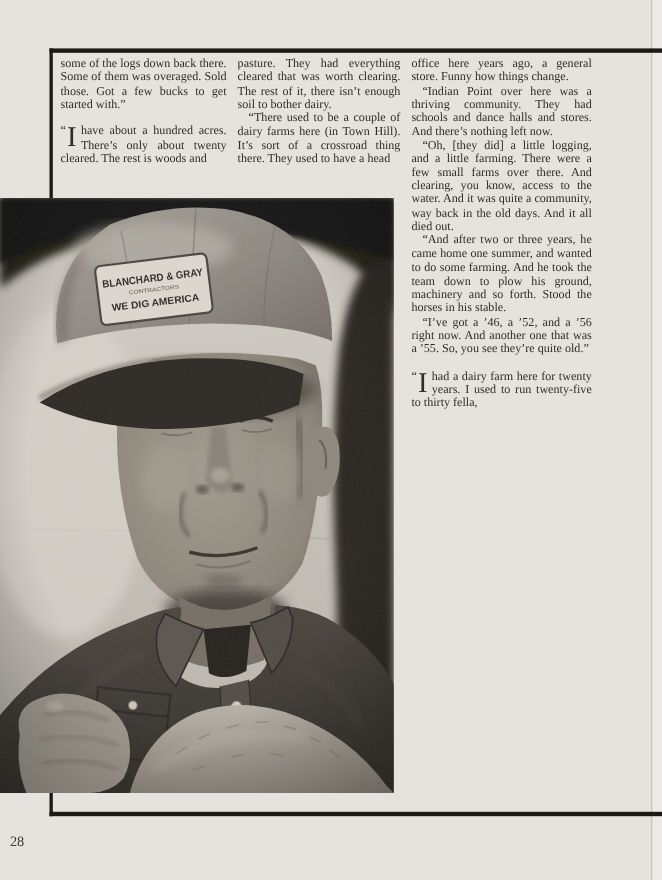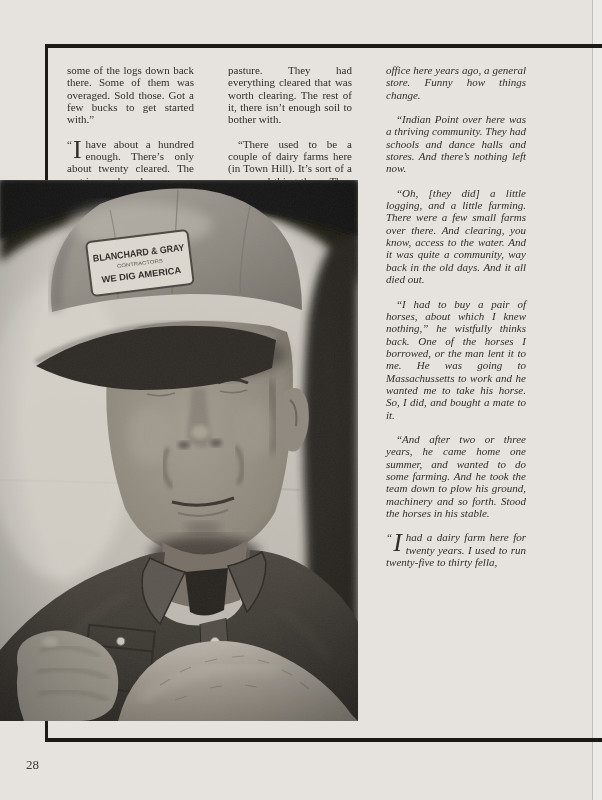--- a/index.html
+++ b/index.html
@@ -15,56 +15,56 @@
   .frame{
     position:absolute;left:45px;top:44px;width:557px;height:698px;
     border-top:4px solid #1b1a17;border-left:3px solid #1b1a17;border-bottom:4px solid #1b1a17;
     box-sizing:border-box;z-index:1;
   }
   .col{
     position:absolute;top:52px;
     font-size:11px;line-height:12.35px;color:#2f2d28;
     text-align:justify;z-index:2;
   }
-  .col p{margin:12px;}
+  .col p{margin:0;}
   .col p.indent{text-indent:10px;}
   .col p.gap{margin-top:12px;}
   #col1{left:55px;width:151px;}
   #col2{left:216px;width:148px;}
-  #col3{left:374px;width:164px;font-style:italic;}
+  #col3{left:374px;width:164px;}
   .dc-q{float:left;font-size:11px;line-height:13px;margin-right:1px;}
   .dc-l{float:left;font-size:26px;line-height:22px;padding:1px 4px 0 0;}
   .photo{position:absolute;left:0;top:180px;width:358px;height:541px;z-index:3;}
   .photo svg{display:block;}
-  .pagenum{position:absolute;left:26px;top:757px;font-size:13px;color:#3a3832;z-index:2;}
+  .pagenum{position:absolute;left:9px;top:757px;font-size:13px;color:#3a3832;z-index:2;}
 </style>
 </head>
 <body>
 
 <div class="page">
   <div class="edge-strip"></div>
   <div class="edge-line"></div>
   <div class="frame"></div>
 
   <div class="col" id="col1">
     <p>some of the logs down back there. Some of them was overaged. Sold those. Got a few bucks to get started with.”</p>
-    <p class="gap"><span class="dc-q">“</span><span class="dc-l">I</span><span>have about a hundred enough. There’s only about twenty cleared. The rest is woods and</span></p>
+    <p class="gap"><span class="dc-q">“</span><span class="dc-l">I</span><span>have about a hundred acres. There’s only about twenty cleared. The rest is woods and</span></p>
   </div>
 
   <div class="col" id="col2">
-    <p>pasture. They had everything cleared that was worth clearing. The rest of it, there isn’t enough soil to bother with.</p>
+    <p>pasture. They had everything cleared that was worth clearing. The rest of it, there isn’t enough soil to bother dairy.</p>
     <p class="indent">“There used to be a couple of dairy farms here (in Town Hill). It’s sort of a crossroad thing there. They used to have a head</p>
   </div>
 
   <div class="col" id="col3">
     <p>office here years ago, a general store. Funny how things change.</p>
     <p class="indent">“Indian Point over here was a thriving community. They had schools and dance halls and stores. And there’s nothing left now.</p>
     <p class="indent">“Oh, [they did] a little logging, and a little farming. There were a few small farms over there. And clearing, you know, access to the water. And it was quite a community, way back in the old days. And it all died out.</p>
-    <p class="indent">“I had to buy a pair of horses, about which I knew nothing,” he wistfully thinks back. One of the horses I borrowed, or the man lent it to me. He was going to Massachussetts to work and he wanted me to take his horse. So, I did, and bought a mate to it.</p>
     <p class="indent">“And after two or three years, he came home one summer, and wanted to do some farming. And he took the team down to plow his ground, machinery and so forth. Stood the horses in his stable.</p>
+    <p class="indent">“I’ve got a ’46, a ’52, and a ’56 right now. And another one that was a ’55. So, you see they’re quite old.”</p>
     <p class="gap"><span class="dc-q">“</span><span class="dc-l">I</span><span>had a dairy farm here for twenty years. I used to run twenty-five to thirty fella,</span></p>
   </div>
 
   <div class="photo">
     <svg width="358" height="541" viewBox="0 0 358 541" xmlns="http://www.w3.org/2000/svg">
       <defs>
         <linearGradient id="wallGrad" x1="0" y1="0" x2="0" y2="1">
           <stop offset="0" stop-color="#d4d0c8"></stop>
           <stop offset="0.5" stop-color="#c6c2ba"></stop>
           <stop offset="1" stop-color="#b8b4ab"></stop>

